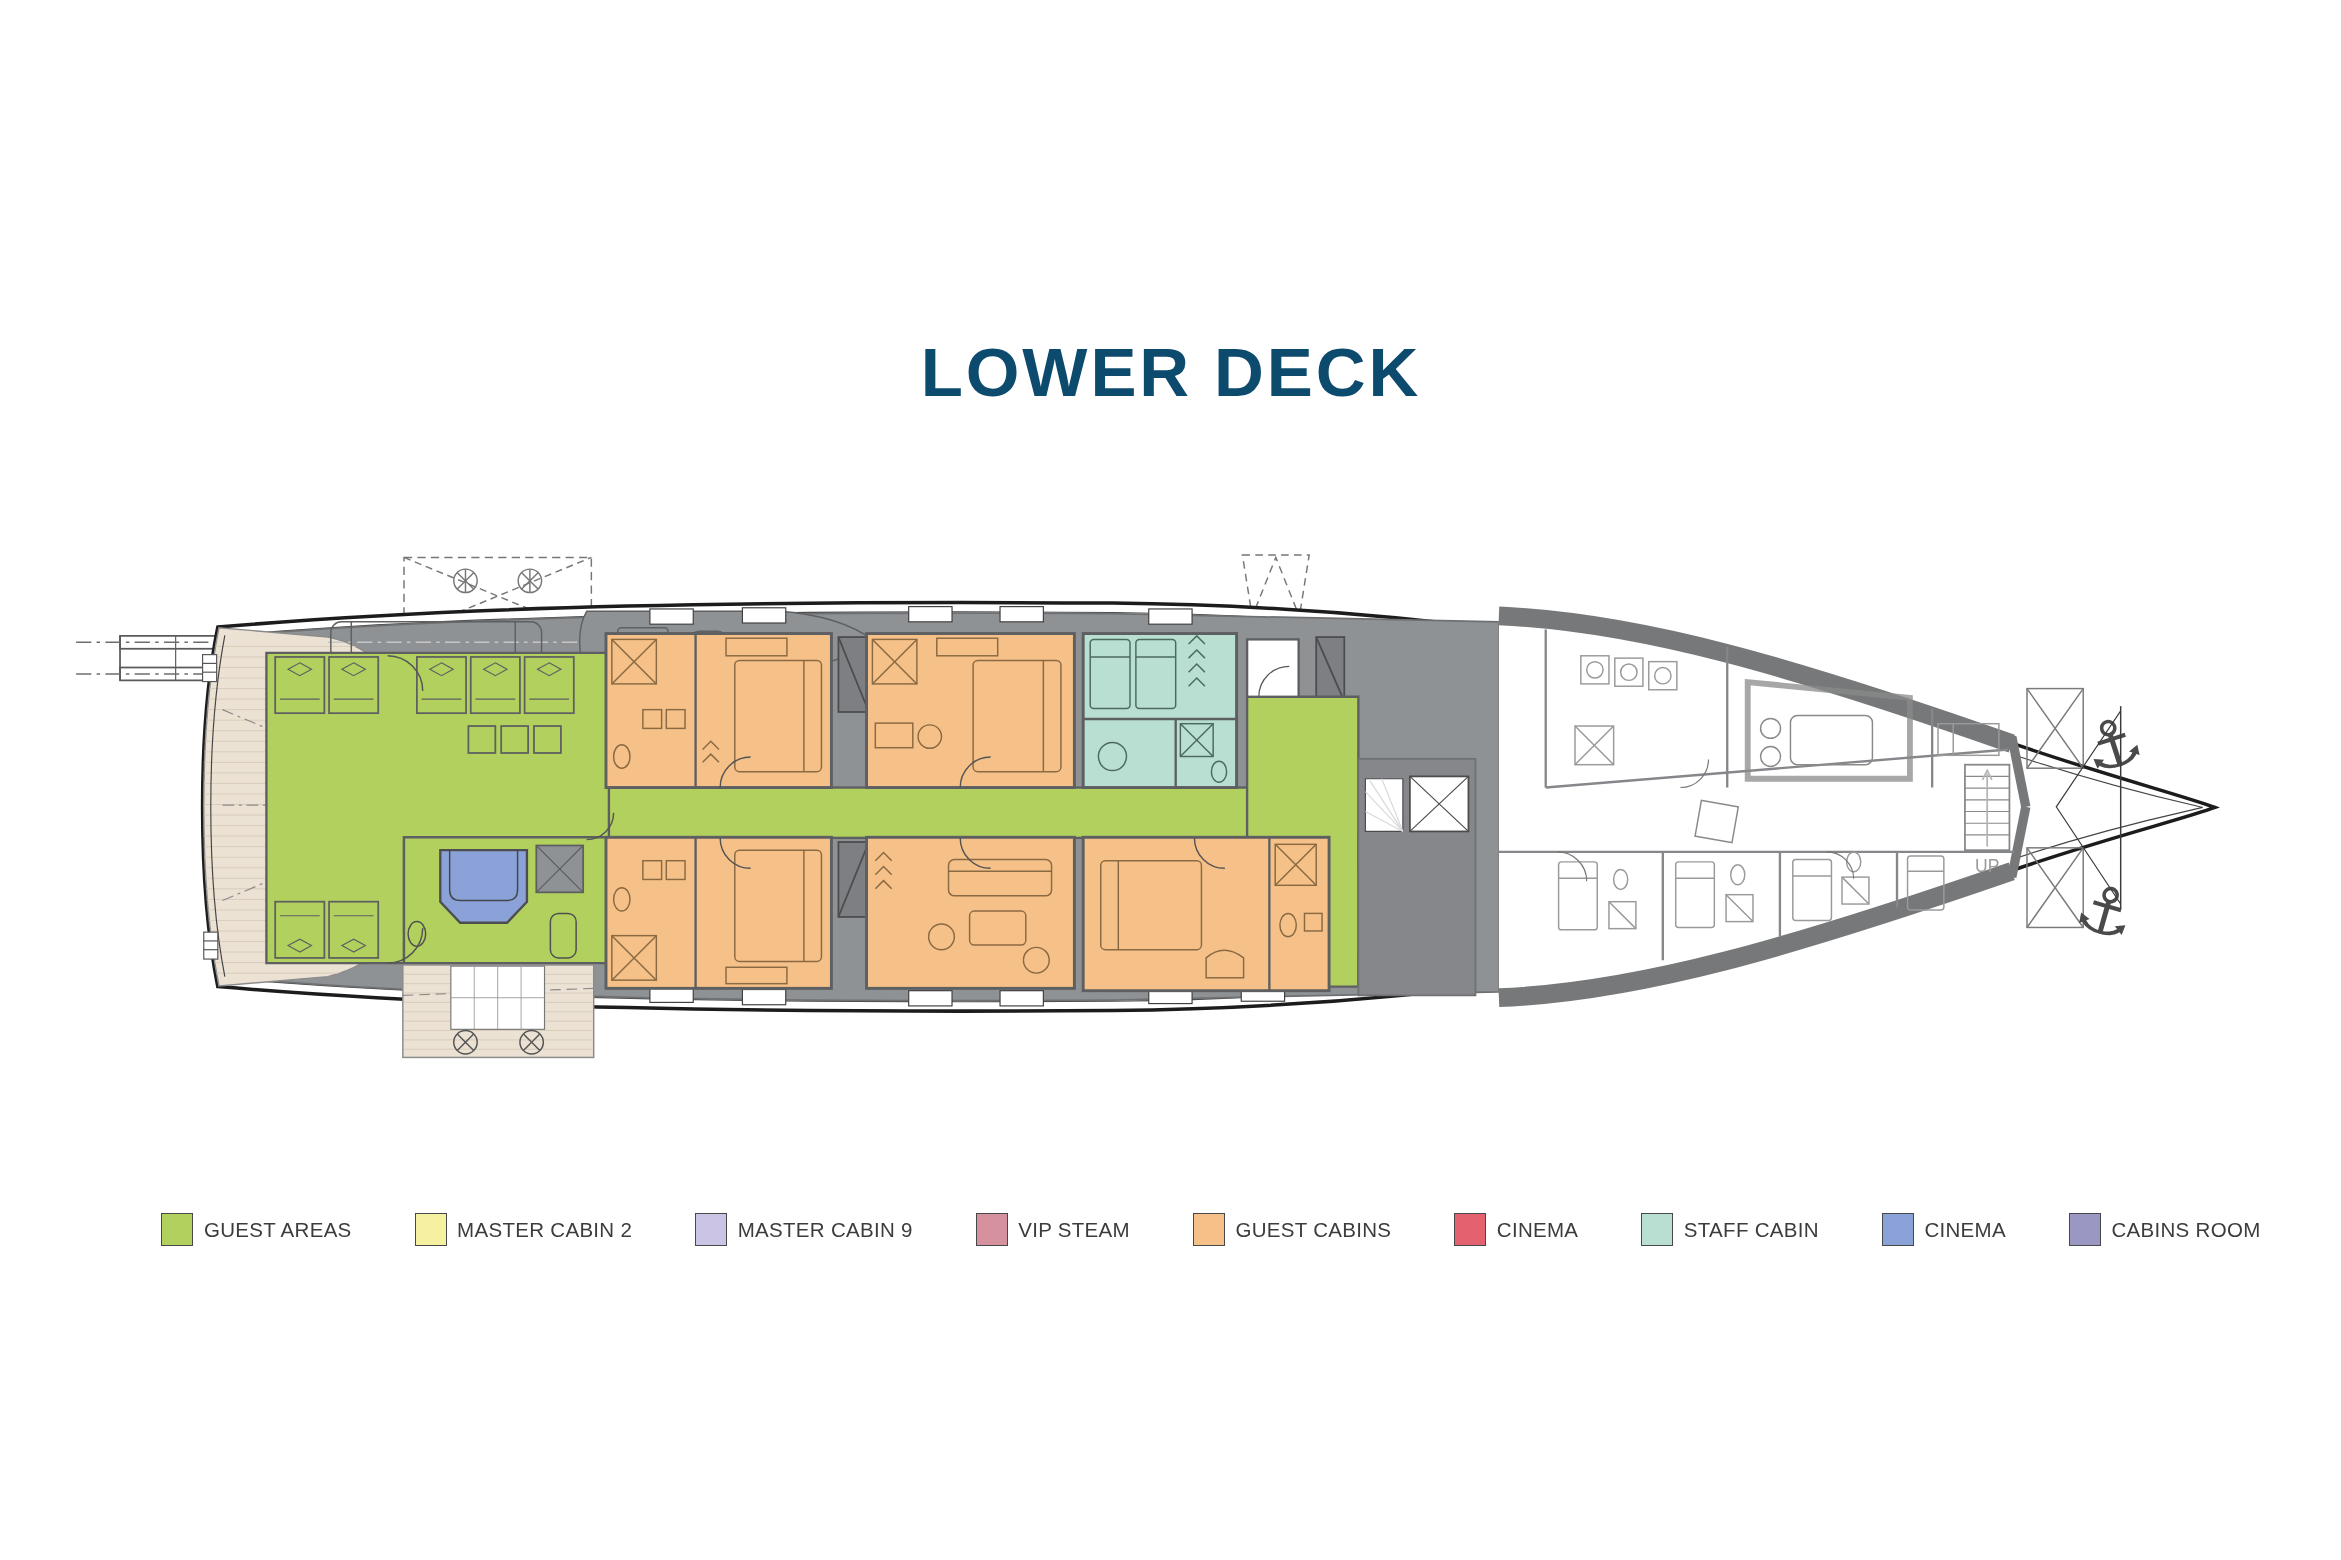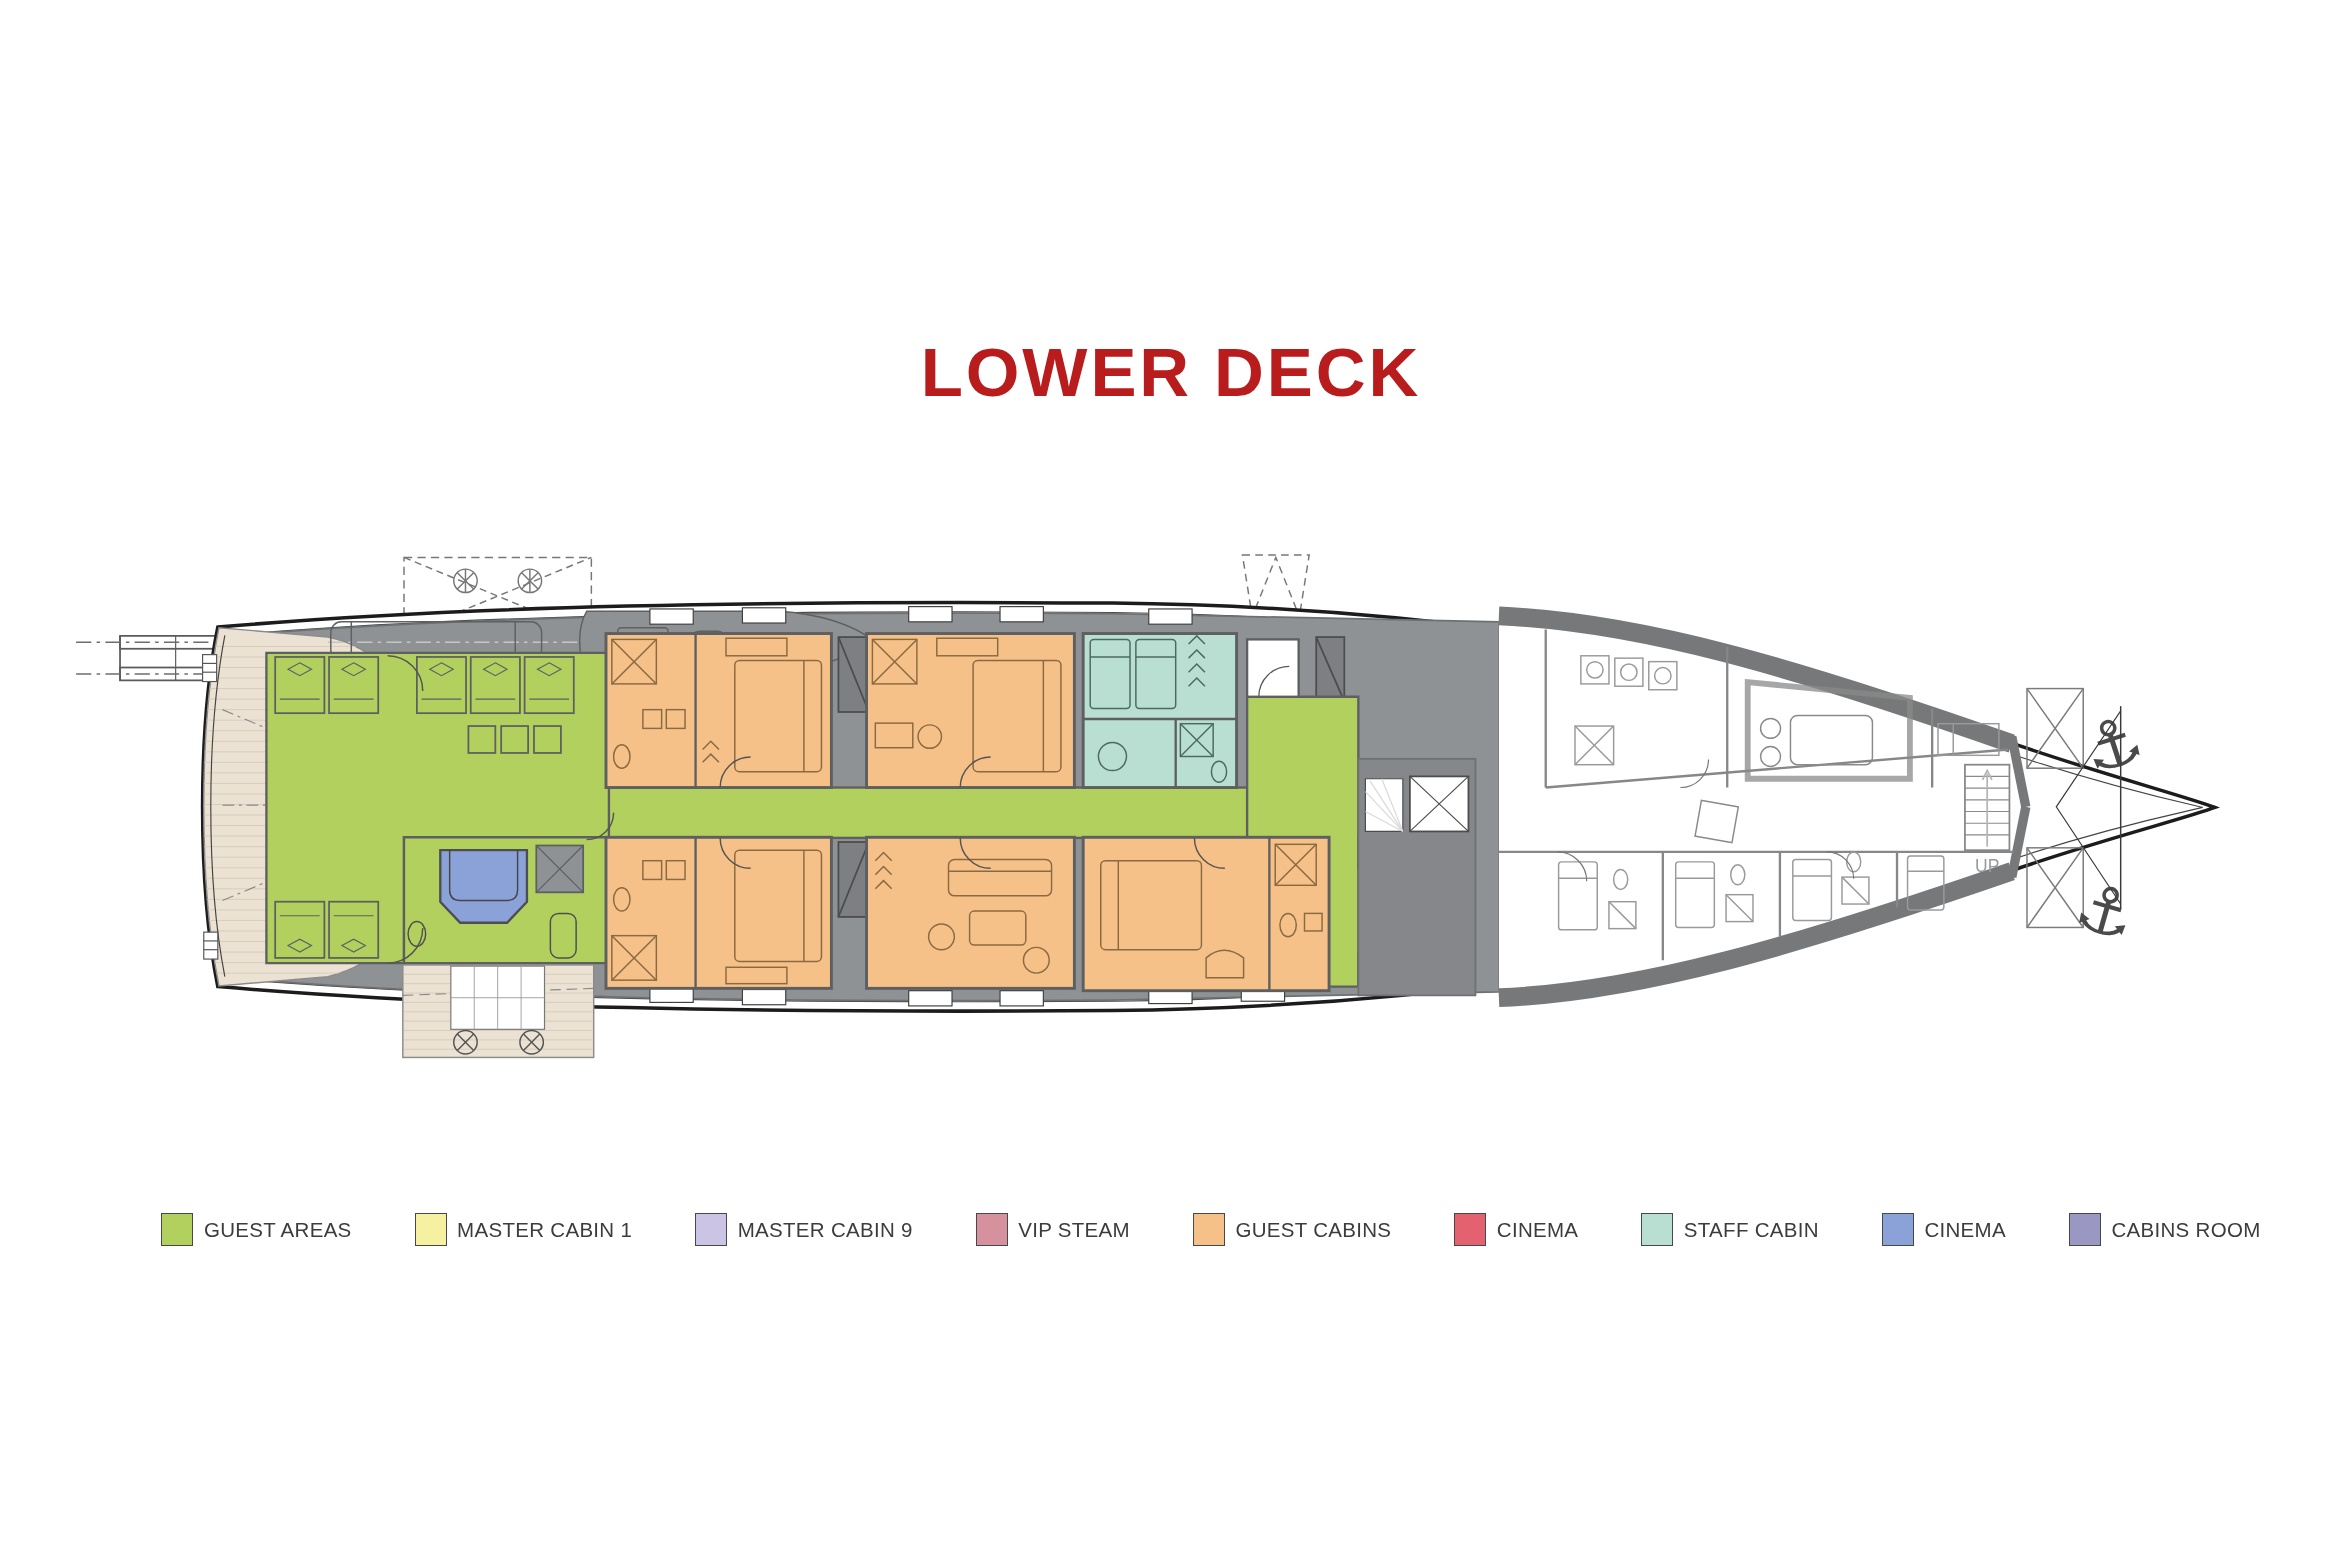--- a/index.html
+++ b/index.html
@@ -1,20 +1,20 @@
 <!DOCTYPE html>
 <html style="font-size:9.4px"><head>
 <meta charset="utf-8">
 <style>
   html,body{margin:0;padding:0;background:#ffffff;}
   body{width:2342px;height:1561px;position:relative;overflow:hidden;
        font-family:"Liberation Sans", sans-serif;}
   .stage{position:absolute;inset:0;}
   .title{position:absolute;top:333px;left:0;width:100%;text-align:center;
-         font-size:69px;font-weight:800;letter-spacing:2.9px;color:#b91c1c;}
+         font-size:69px;font-weight:800;letter-spacing:2.9px;color:#0c4a6e;}
   .plan-wrap{position:absolute;top:0;left:0;width:2342px;height:1561px;}
   .legend{position:absolute;top:1213px;left:0;width:100%;
           display:flex;justify-content:center;align-items:center;gap:63px;padding-left:40px;}
   .legend-item{display:flex;align-items:center;gap:10.5px;}
   .swatch{width:32px;height:33px;border:1.8px solid #47484a;box-sizing:border-box;}
   .legend-label{font-size:20.5px;color:#3c3c3c;letter-spacing:0.3px;white-space:nowrap;}
 </style>
 </head>
 <body>
 
@@ -511,21 +511,21 @@
   </svg>
   </div>
 
   <div class="legend">
     <div class="legend-item">
       <span class="swatch" style="background-color: rgb(178, 208, 94);"></span>
       <span class="legend-label">GUEST AREAS</span>
     </div>
     <div class="legend-item">
       <span class="swatch" style="background-color: rgb(245, 241, 160);"></span>
-      <span class="legend-label">MASTER CABIN 1</span>
+      <span class="legend-label">MASTER CABIN 2</span>
     </div>
     <div class="legend-item">
       <span class="swatch" style="background-color: rgb(203, 196, 228);"></span>
       <span class="legend-label">MASTER CABIN 9</span>
     </div>
     <div class="legend-item">
       <span class="swatch" style="background-color: rgb(213, 145, 158);"></span>
       <span class="legend-label">VIP STEAM</span>
     </div>
     <div class="legend-item">

